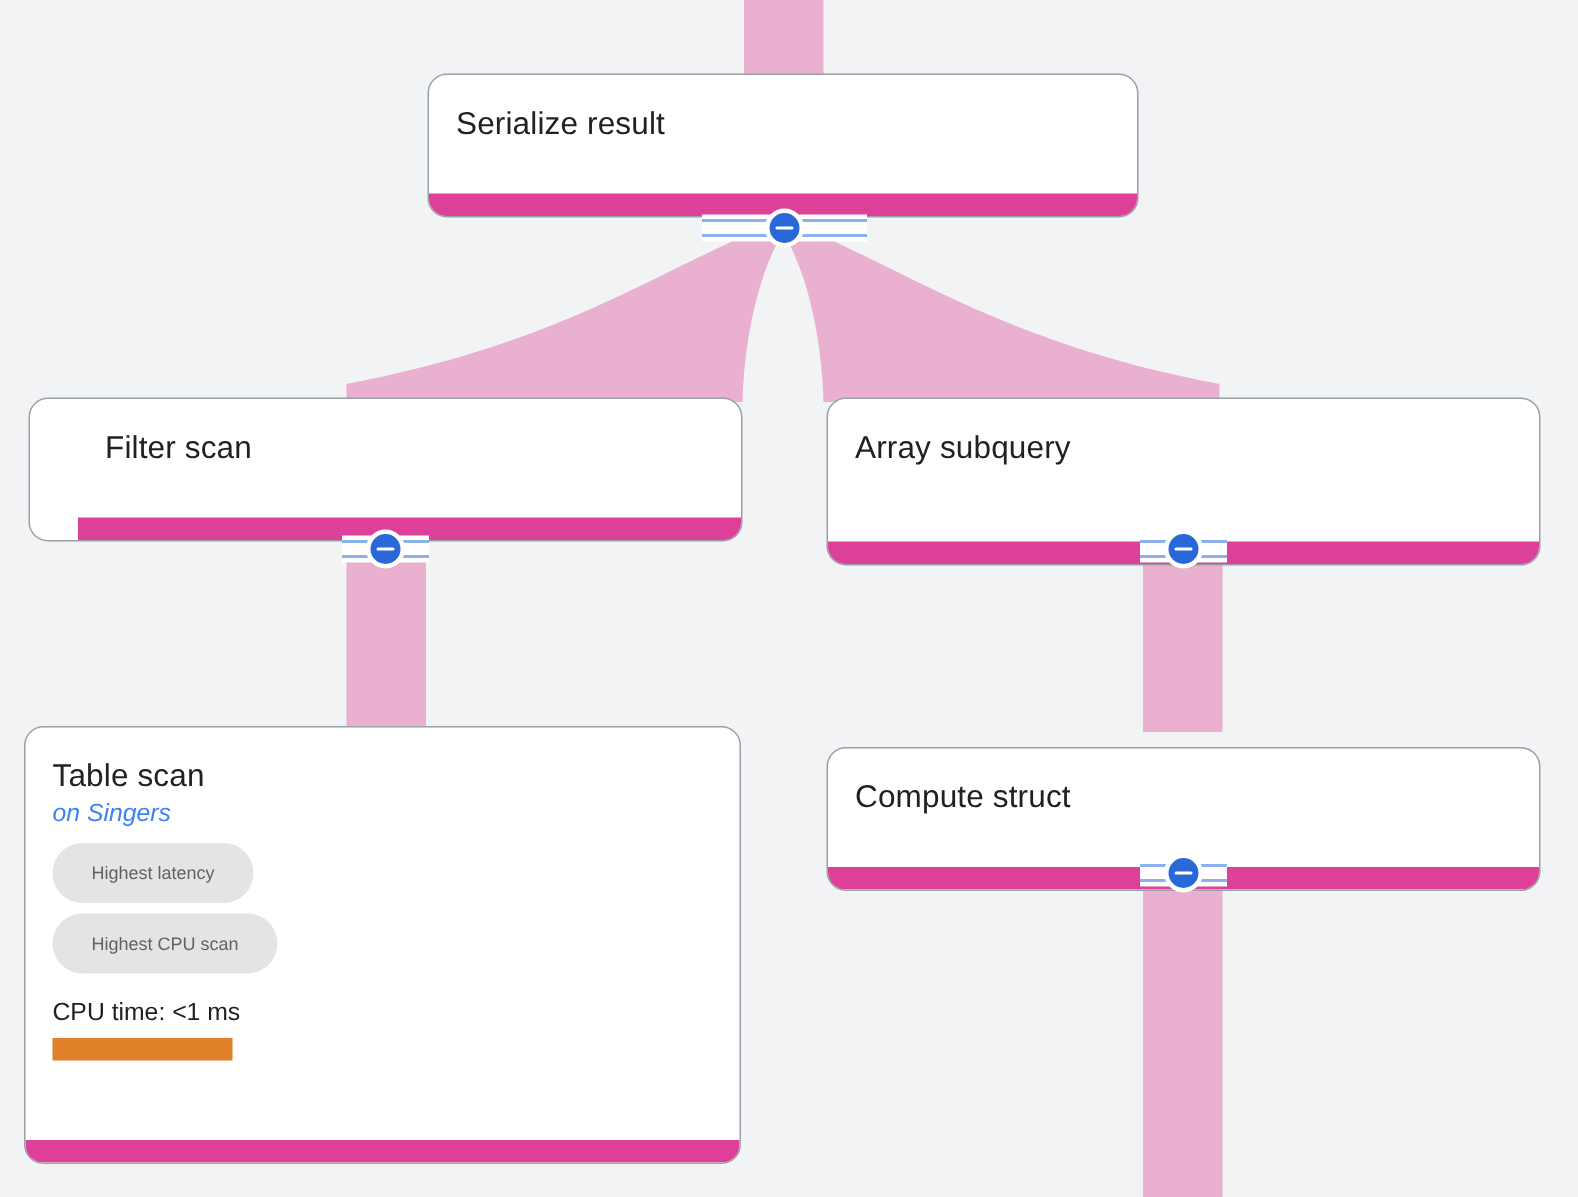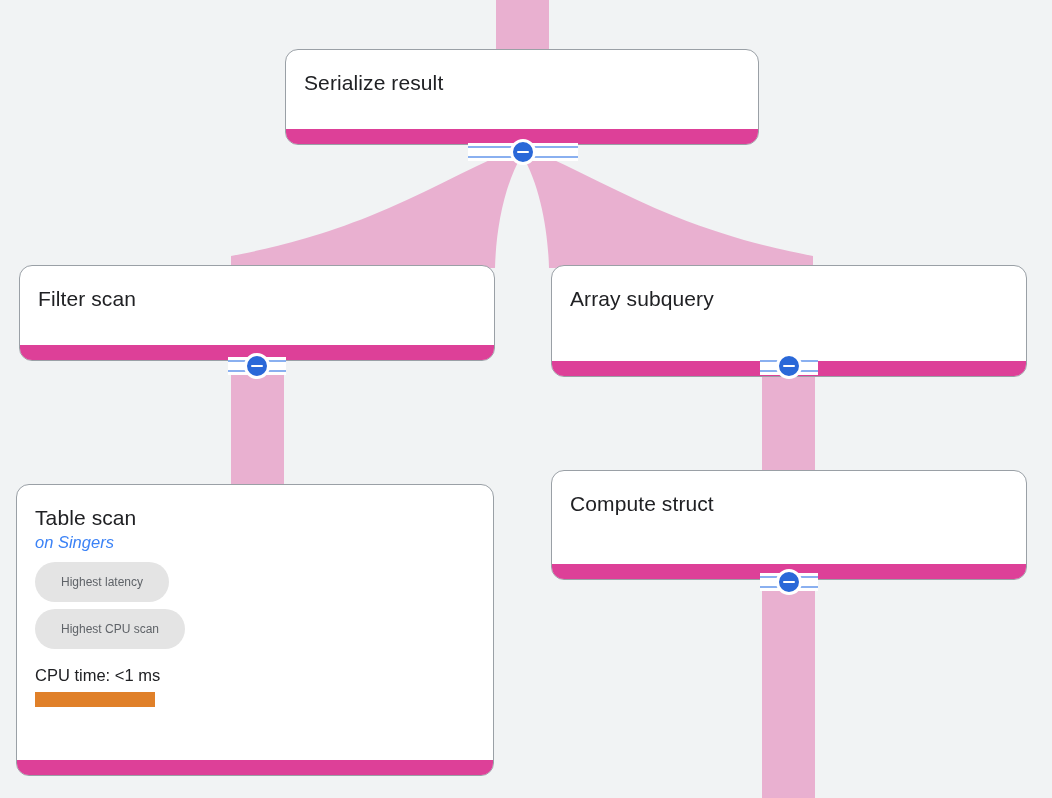--- a/index.html
+++ b/index.html
@@ -199,21 +199,21 @@
   <div class="collapse" style="left:468px; top:139px; width:110px;">
     <span class="rails">
       <span class="rail-line rail-1"></span>
       <span class="rail-line rail-2"></span>
     </span>
     <span class="knob">
       <span class="minus"></span>
     </span>
   </div>
 
-  <div class="node" style="left:19px; top:265px; width:476px; height:96px;">
+  <div class="node" style="left:19px; top:265px; width:476px; height:96px;padding-left:32px;">
     <div class="node-body">
       <div class="node-title">Filter scan</div>
     </div>
     <div class="node-accent"></div>
   </div>
   <div class="collapse" style="left:228px; top:353px; width:58px;">
     <span class="rails">
       <span class="rail-line rail-1"></span>
       <span class="rail-line rail-2"></span>
     </span>
@@ -255,21 +255,21 @@
       <div class="metrics">
         <div>
           <div class="metric-label">CPU time: &lt;1 ms</div>
           <div class="metric-bar" style="width:120px;"></div>
         </div>
       </div>
     </div>
     <div class="node-accent"></div>
   </div>
 
-  <div class="node" style="left:551px; top:470px; width:476px; height:110px;">
+  <div class="node" style="left:551px; top:498px; width:476px; height:96px;">
     <div class="node-body">
       <div class="node-title">Compute struct</div>
     </div>
     <div class="node-accent"></div>
   </div>
   <div class="collapse" style="left:760px; top:569px; width:58px;">
     <span class="rails">
       <span class="rail-line rail-1"></span>
       <span class="rail-line rail-2"></span>
     </span>

